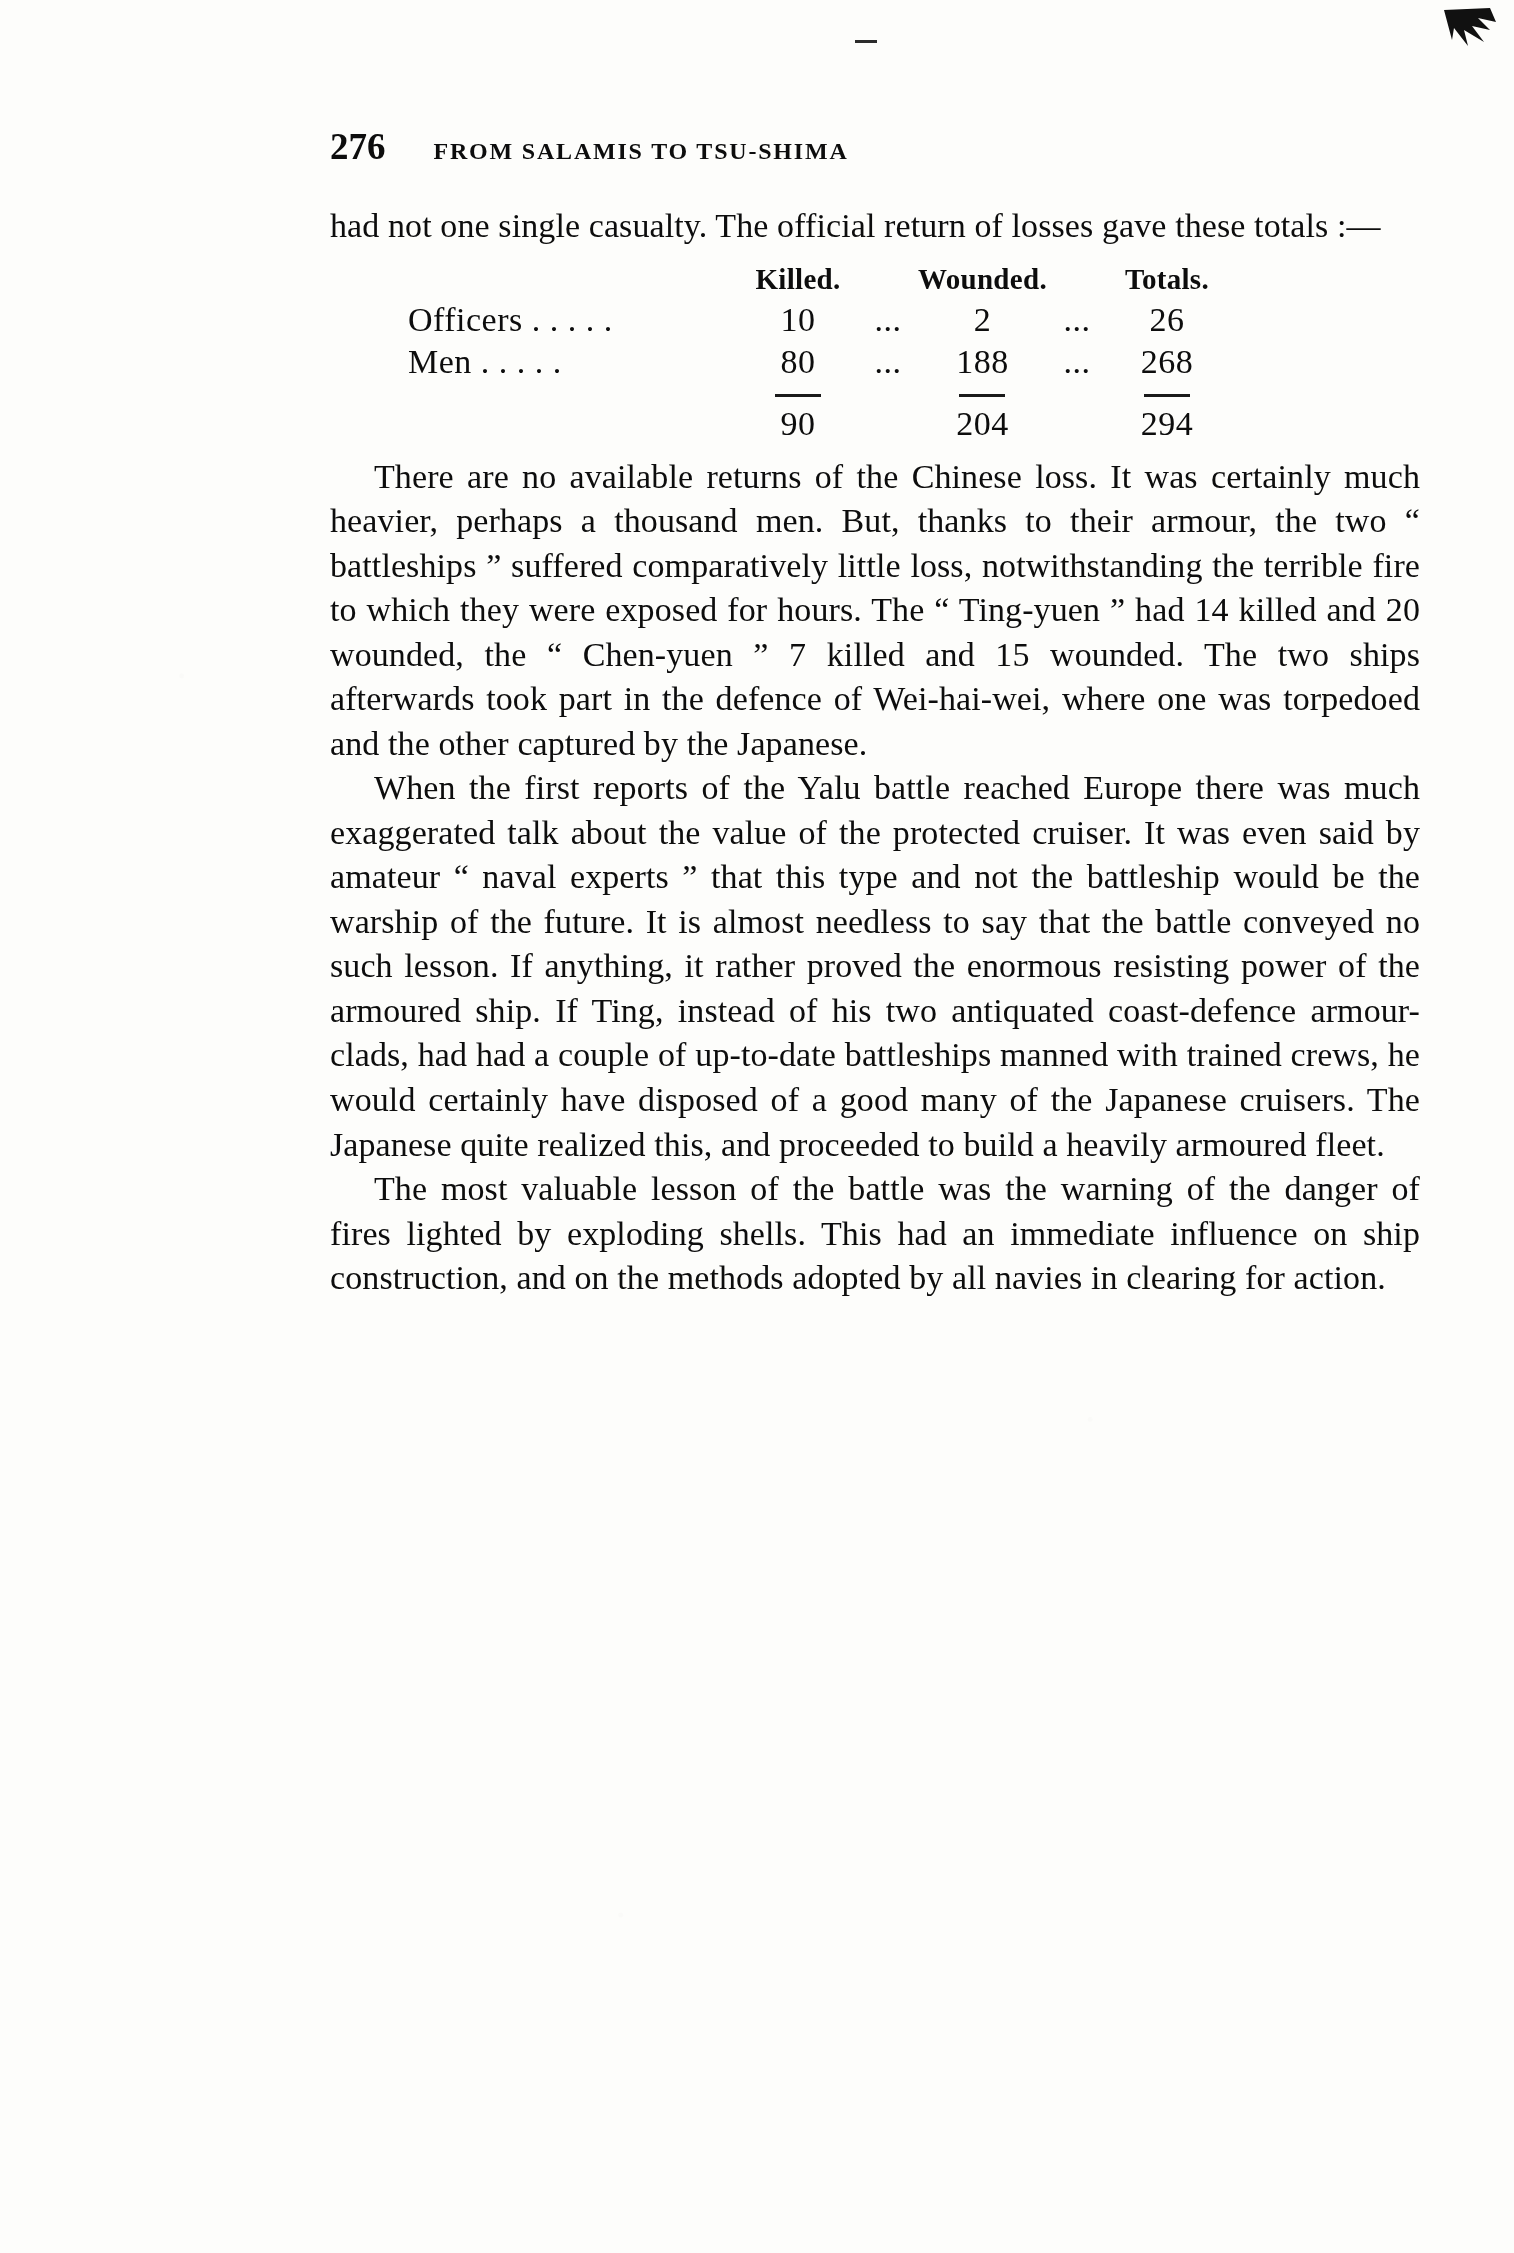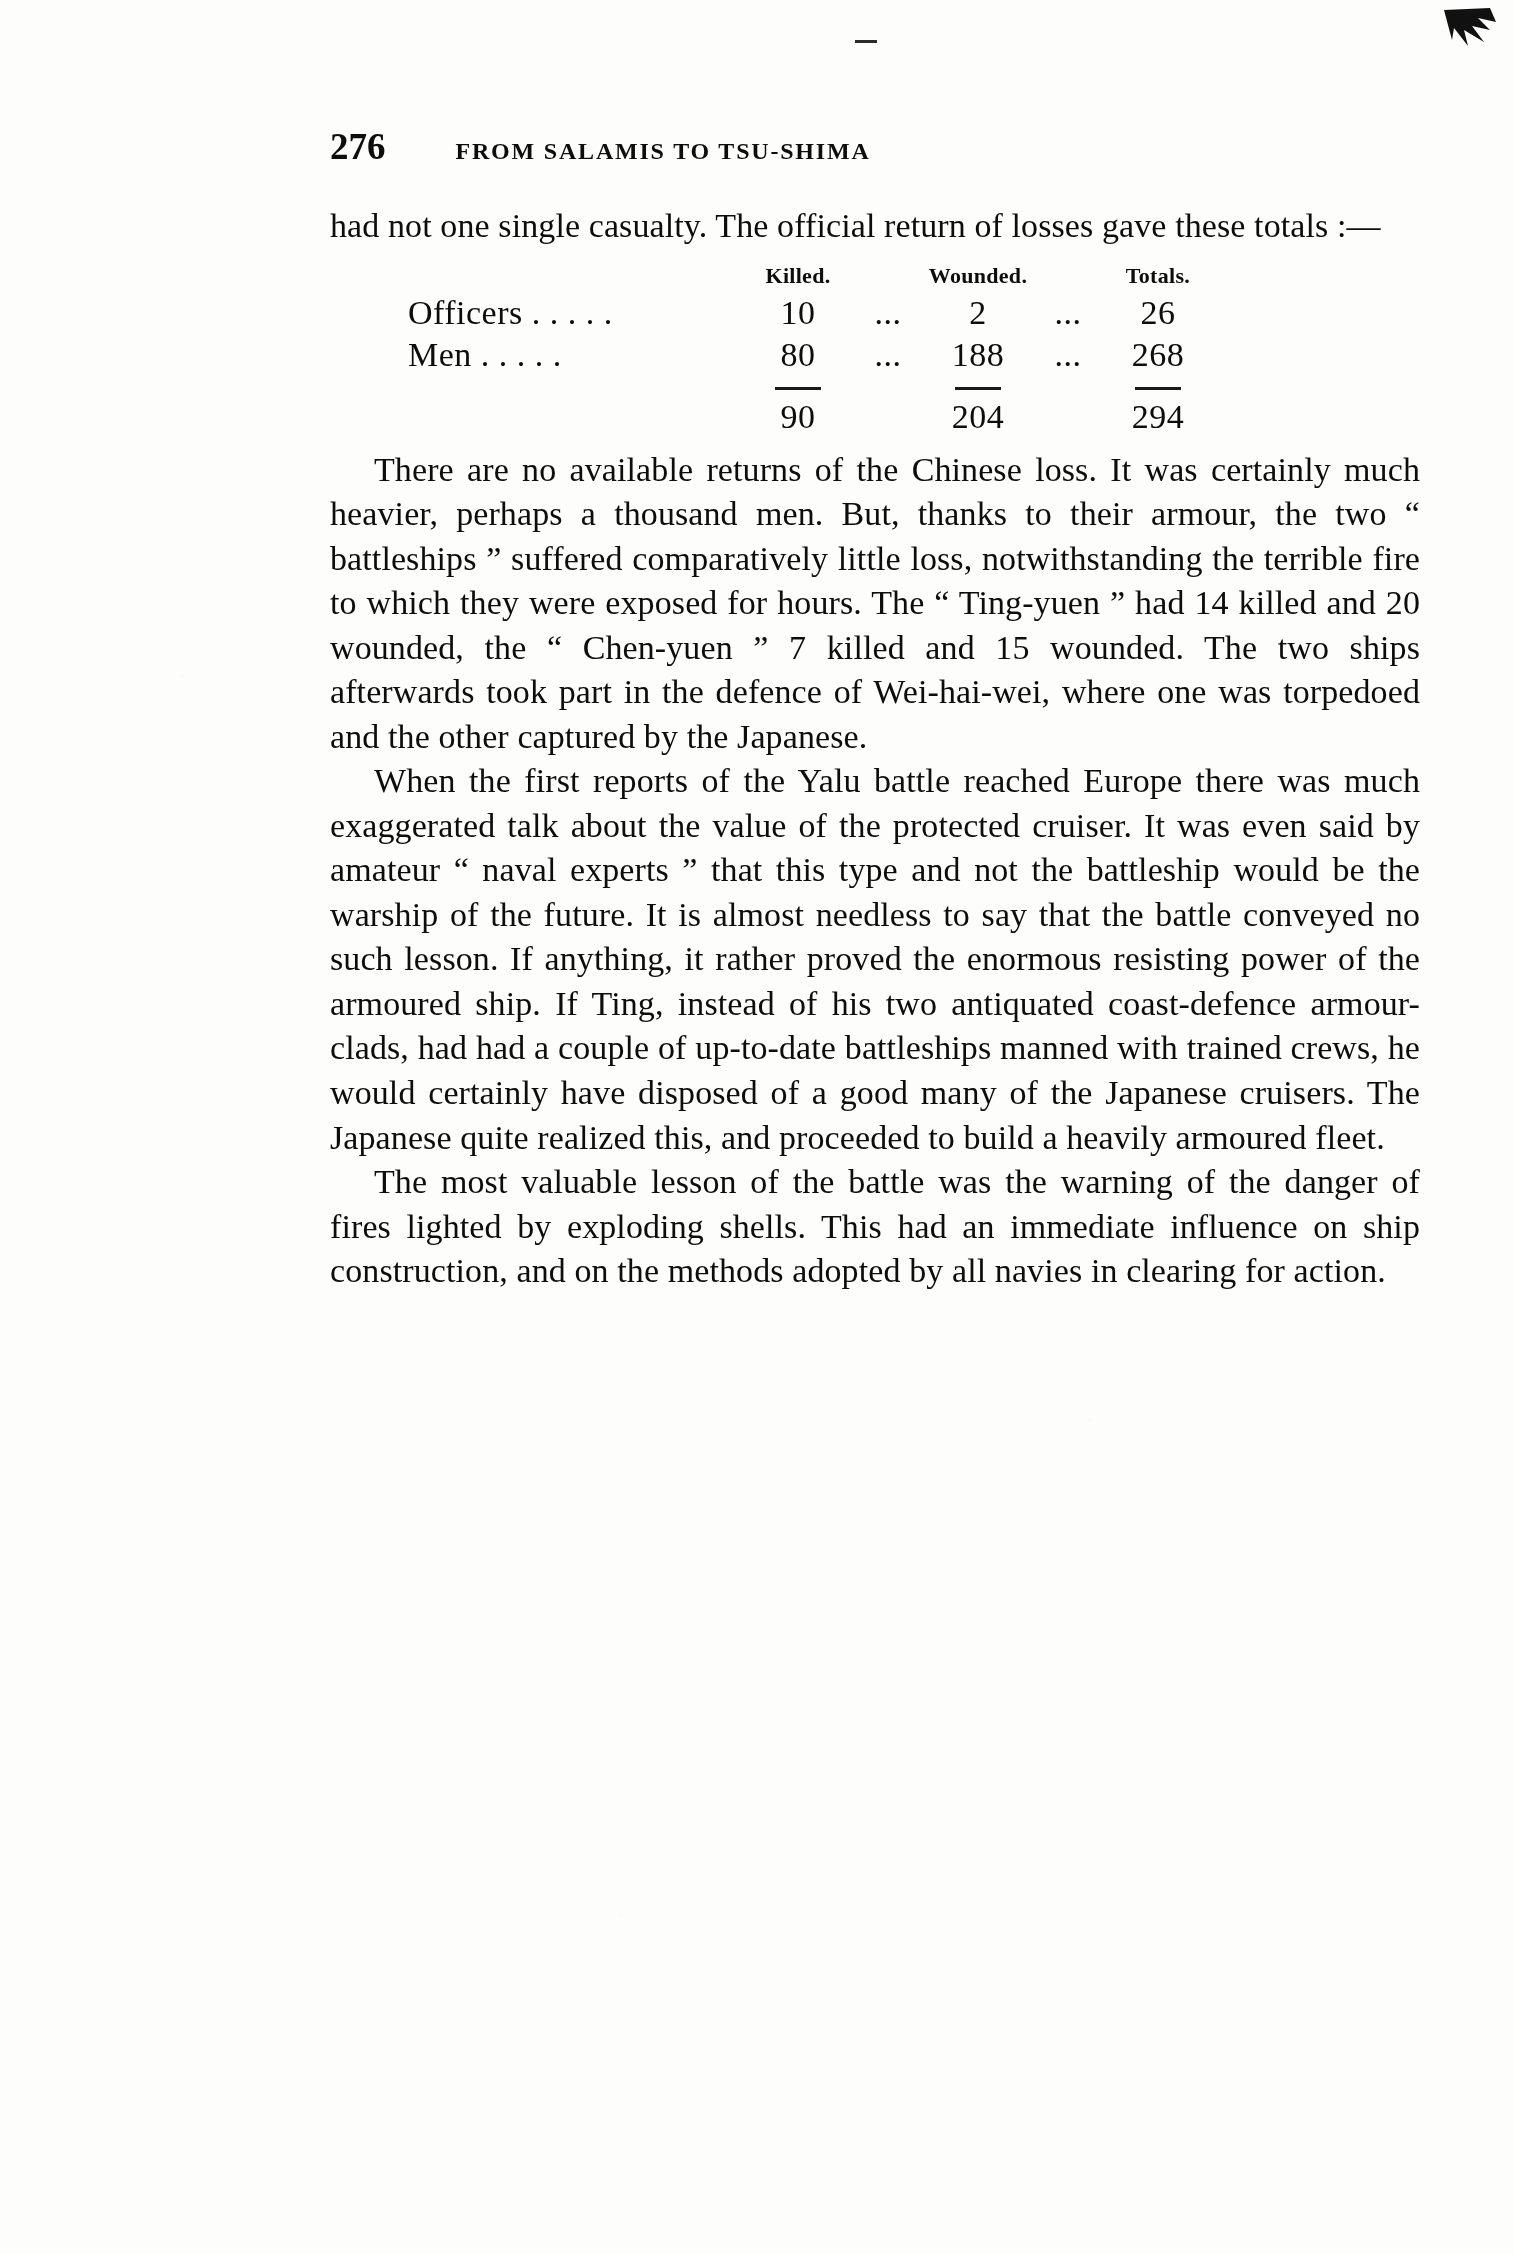--- a/index.html
+++ b/index.html
@@ -59,21 +59,20 @@
     left: 330px;
     width: 1090px;
   }
 
   .header-line {
     display: flex;
     align-items: baseline;
     font-weight: bold;
     letter-spacing: 0.5px;
     margin-bottom: 36px;
-    gap: 22px;
   }
   .folio {
     font-size: 37px;
     font-family: "Liberation Serif", serif;
     font-weight: bold;
     margin-right: 48px;
     letter-spacing: 0px;
   }
   .running-head {
     font-size: 24px;
@@ -96,21 +95,21 @@
     margin: 14px 0 10px 0;
     width: 1090px;
   }
   table.losses {
     border-collapse: collapse;
     margin-left: 78px;
     font-size: 28px;
     font-family: "Liberation Serif", serif;
   }
   table.losses th {
-    font-size: 22px;
+    font-size: 29px;
     font-weight: bold;
     text-align: center;
     padding: 0 0 3px 0;
     letter-spacing: 0.3px;
     margin-top: 31px;
   }
   table.losses th.blank { width: 330px; }
   table.losses td {
     padding: 2px 0;
     font-size: 34px;

